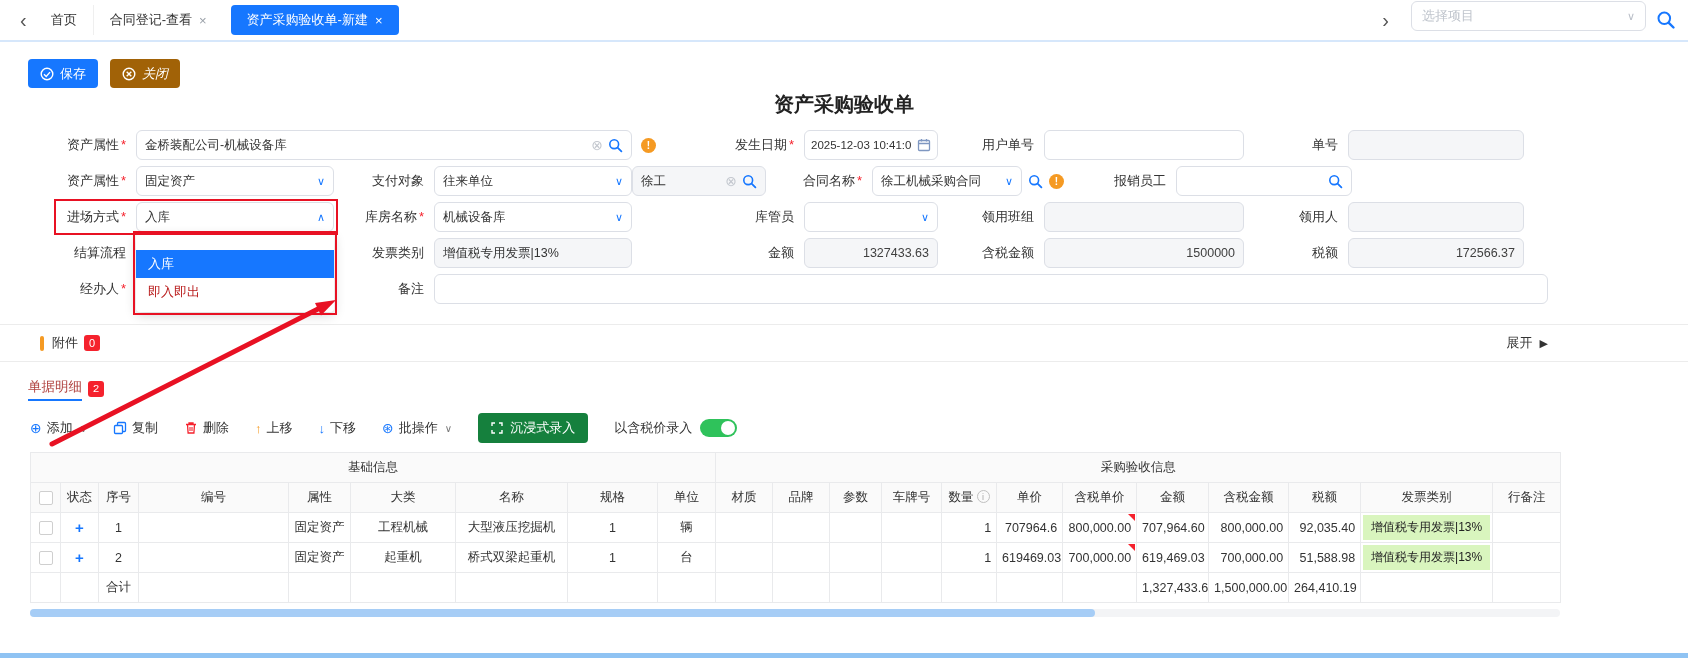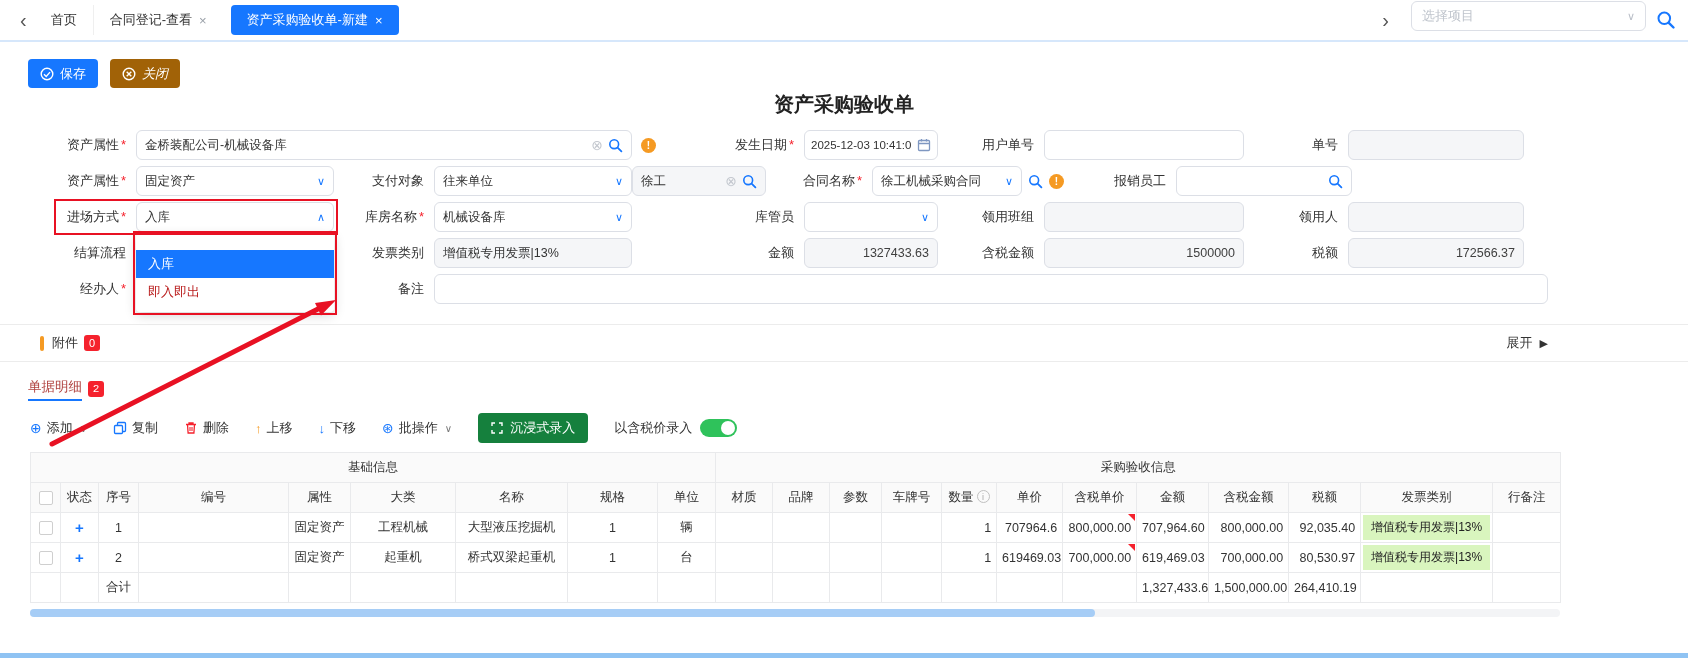--- a/index.html
+++ b/index.html
@@ -472,21 +472,21 @@
         <td>台</td>
         <td></td>
         <td></td>
         <td></td>
         <td></td>
         <td class="num">1</td>
         <td class="num">619469.03</td>
         <td class="num mark"><span>700,000.00</span><span class="corner"></span></td>
         <td class="num">619,469.03</td>
         <td class="num">700,000.00</td>
-        <td class="num">80,530.97</td>
+        <td class="num">51,588.98</td>
         <td class="invoice">
             <span class="inv-tag">增值税专用发票|13%</span>
           </td>
         <td></td>
       </tr>
       <tr>
         <td></td>
         <td></td>
         <td>合计</td>
         <td></td>

